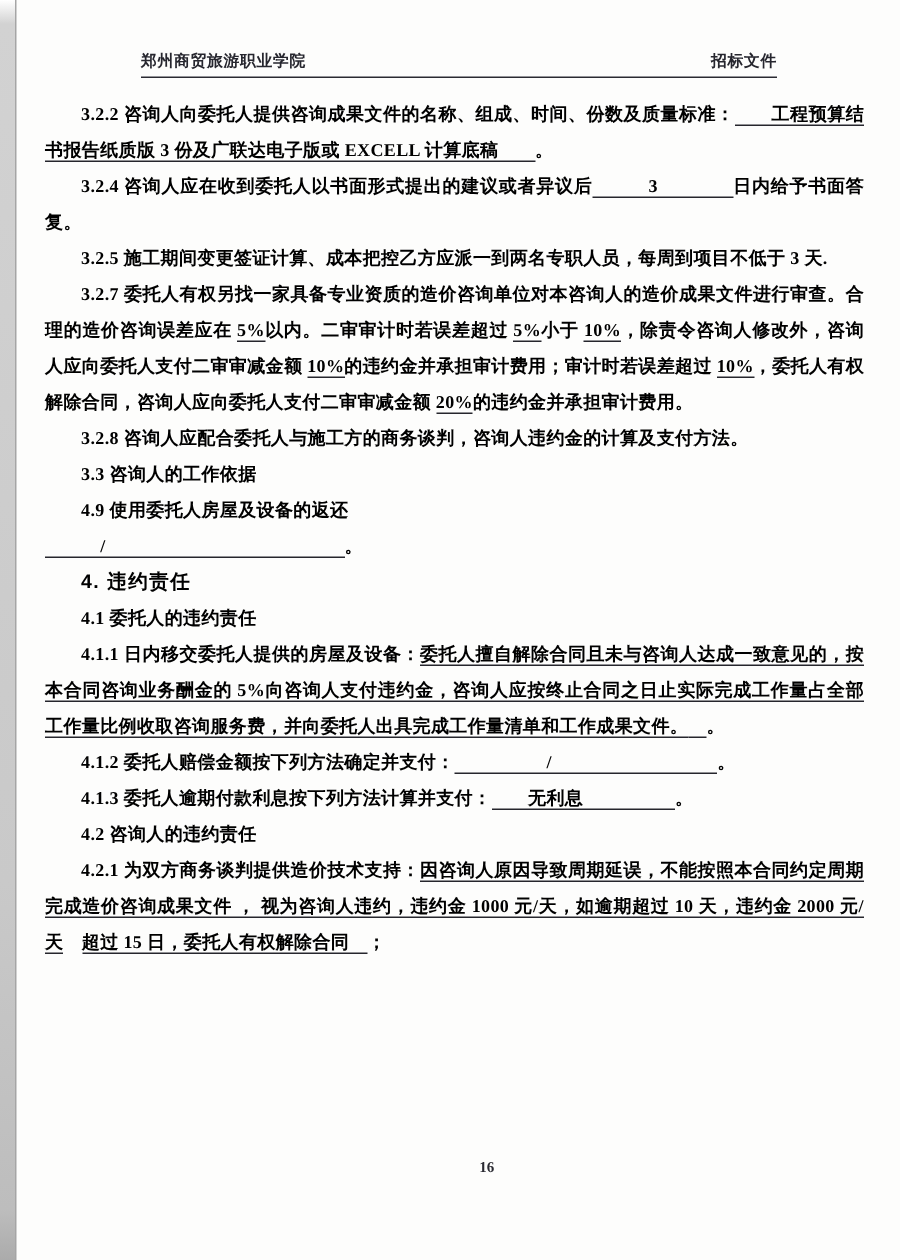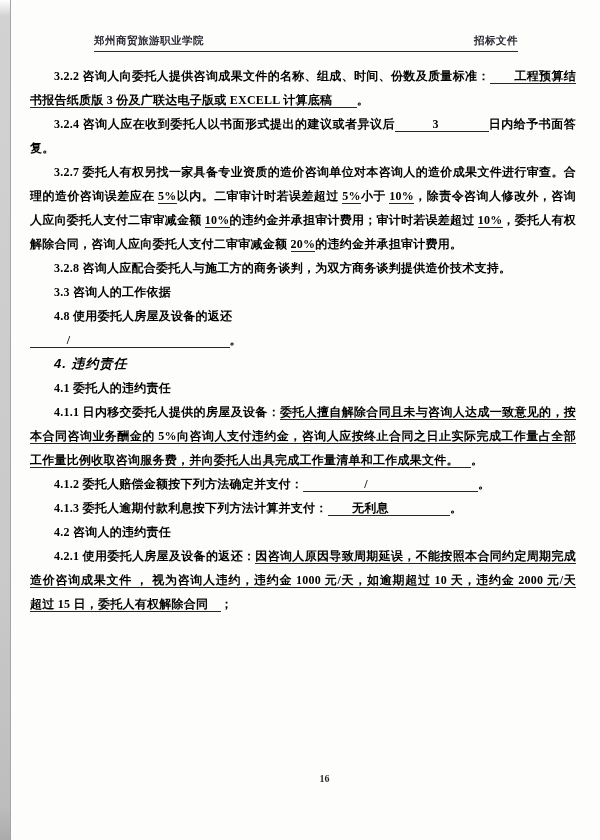--- a/index.html
+++ b/index.html
@@ -50,21 +50,20 @@
     color: #000000;
     overflow-wrap: break-word;
   }
   .content p { margin: 0; }
   .content p.indent { text-indent: 24px; }
   .content p.heading {
     font-weight: 700;
     font-size: 13px;
     font-family: "Liberation Sans", "DejaVu Sans", sans-serif;
     letter-spacing: 1px;
-    font-style: italic;
   }
   .u { border-bottom: 1.6px solid #26262d; }
   .page-number {
     position: absolute; left: 0; top: 773px;
     width: 563px;
     text-align: center;
     font-size: 10px;
     font-weight: 600;
     color: #2a2a32;
     margin-left: 43px;
@@ -78,29 +77,30 @@
 
   <div class="page-inner">
     <div class="header-row">
       <span class="h-left">郑州商贸旅游职业学院</span>
       <span class="h-right">招标文件</span>
     </div>
 
     <div class="content" id="paragraphs">
         <p class="indent"><span>3.2.2 咨询人向委托人提供咨询成果文件的名称、组成、时间、份数及质量标准：</span><span class="u">　　工程预算结书报告纸质版 3 份及广联达电子版或 EXCELL 计算底稿　　</span><span>。</span></p>
         <p class="indent"><span>3.2.4 咨询人应在收到委托人以书面形式提出的建议或者异议后</span><span class="u">　　　3　　　　</span><span>日内给予书面答复。</span></p>
+        <p class="indent"><span>3.2.5 施工期间变更签证计算、成本把控乙方应派一到两名专职人员，每周到项目不低于 3 天.</span></p>
         <p class="indent"><span>3.2.7 委托人有权另找一家具备专业资质的造价咨询单位对本咨询人的造价成果文件进行审查。合理的造价咨询误差应在 </span><span class="u">5%</span><span>以内。二审审计时若误差超过 </span><span class="u">5%</span><span>小于 </span><span class="u">10%</span><span>，除责令咨询人修改外，咨询人应向委托人支付二审审减金额 </span><span class="u">10%</span><span>的违约金并承担审计费用；审计时若误差超过 </span><span class="u">10%</span><span>，委托人有权解除合同，咨询人应向委托人支付二审审减金额 </span><span class="u">20%</span><span>的违约金并承担审计费用。</span></p>
-        <p class="indent"><span>3.2.8 咨询人应配合委托人与施工方的商务谈判，为双方商务谈判提供造价技术支持。</span></p>
+        <p class="indent"><span>3.2.8 咨询人应配合委托人与施工方的商务谈判，咨询人违约金的计算及支付方法。</span></p>
         <p class="indent"><span>3.3 咨询人的工作依据</span></p>
-        <p class="indent"><span>4.8 使用委托人房屋及设备的返还</span></p>
+        <p class="indent"><span>4.9 使用委托人房屋及设备的返还</span></p>
         <p class=""><span class="u">　　　/　　　　　　　　　　　　　</span><span>。</span></p>
         <p class="indent heading"><span>4. 违约责任</span></p>
         <p class="indent"><span>4.1 委托人的违约责任</span></p>
         <p class="indent"><span>4.1.1 日内移交委托人提供的房屋及设备：</span><span class="u">委托人擅自解除合同且未与咨询人达成一致意见的，按本合同咨询业务酬金的 5%向咨询人支付违约金，咨询人应按终止合同之日止实际完成工作量占全部工作量比例收取咨询服务费，并向委托人出具完成工作量清单和工作成果文件。</span><span class="u">　</span><span>。</span></p>
         <p class="indent"><span>4.1.2 委托人赔偿金额按下列方法确定并支付：</span><span class="u">　　　　　/　　　　　　　　　</span><span>。</span></p>
         <p class="indent"><span>4.1.3 委托人逾期付款利息按下列方法计算并支付：</span><span class="u">　　无利息　　　　　</span><span>。</span></p>
         <p class="indent"><span>4.2 咨询人的违约责任</span></p>
-        <p class="indent"><span>4.2.1 使用委托人房屋及设备的返还：</span><span class="u">因咨询人原因导致周期延误，不能按照本合同约定周期完成造价咨询成果文件 ， 视为咨询人违约，违约金 1000 元/天，如逾期超过 10 天，违约金 2000 元/天</span><span>　</span><span class="u">超过 15 日，委托人有权解除合同　</span><span>；</span></p>
+        <p class="indent"><span>4.2.1 为双方商务谈判提供造价技术支持：</span><span class="u">因咨询人原因导致周期延误，不能按照本合同约定周期完成造价咨询成果文件 ， 视为咨询人违约，违约金 1000 元/天，如逾期超过 10 天，违约金 2000 元/天</span><span>　</span><span class="u">超过 15 日，委托人有权解除合同　</span><span>；</span></p>
       </div>
   </div>
 
   <div class="page-number">16</div>
 </div>
 
 </body></html>

